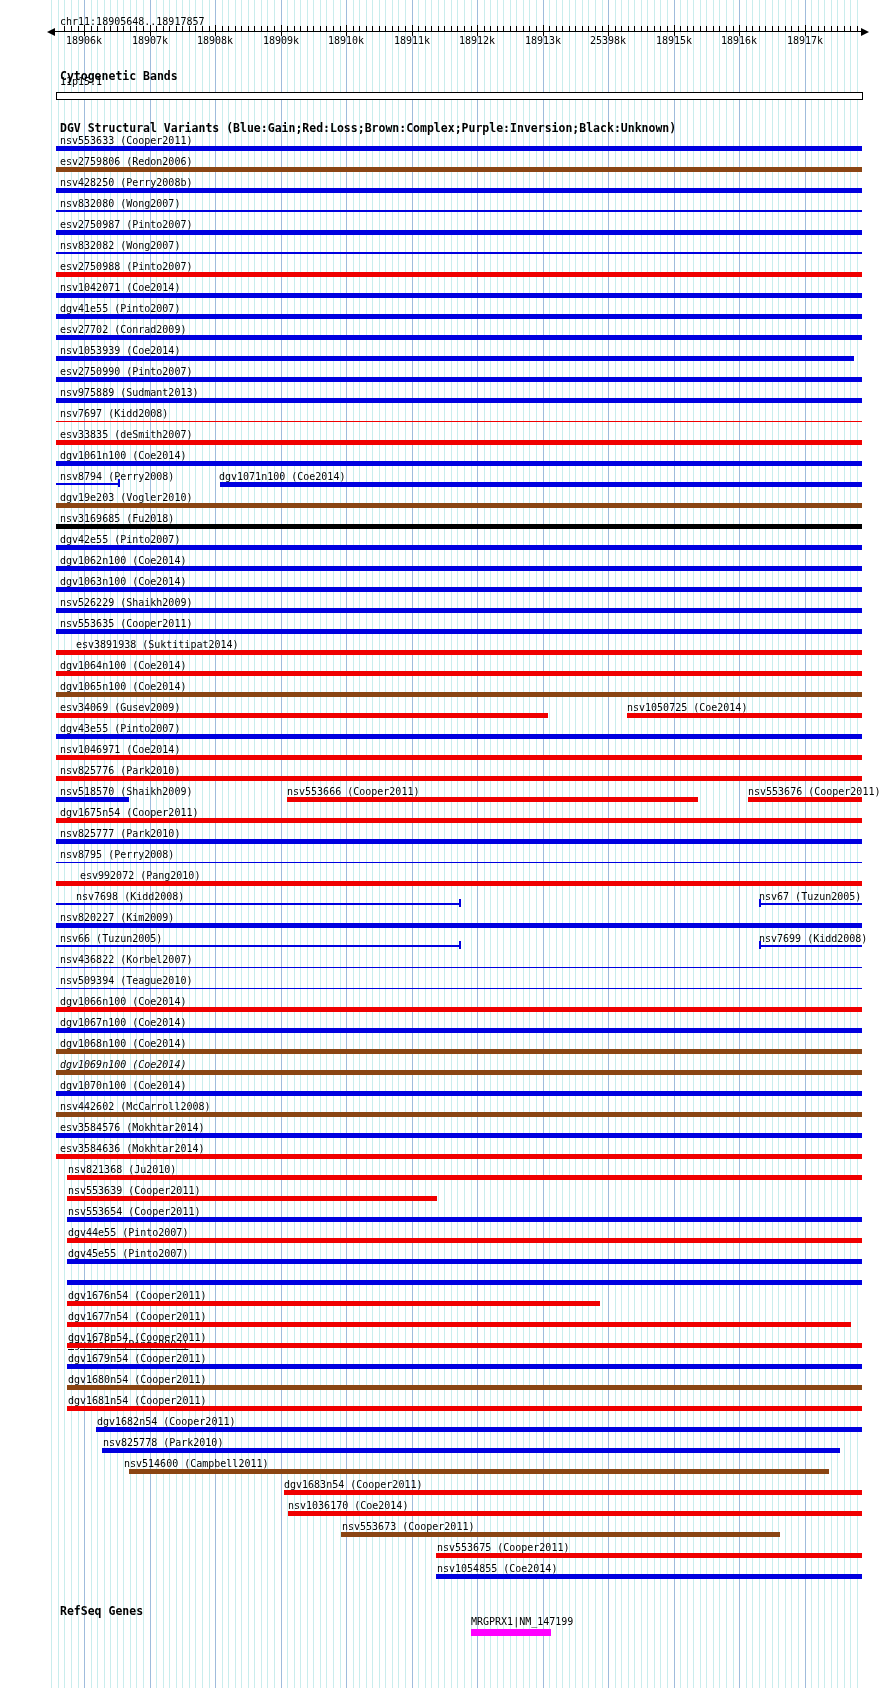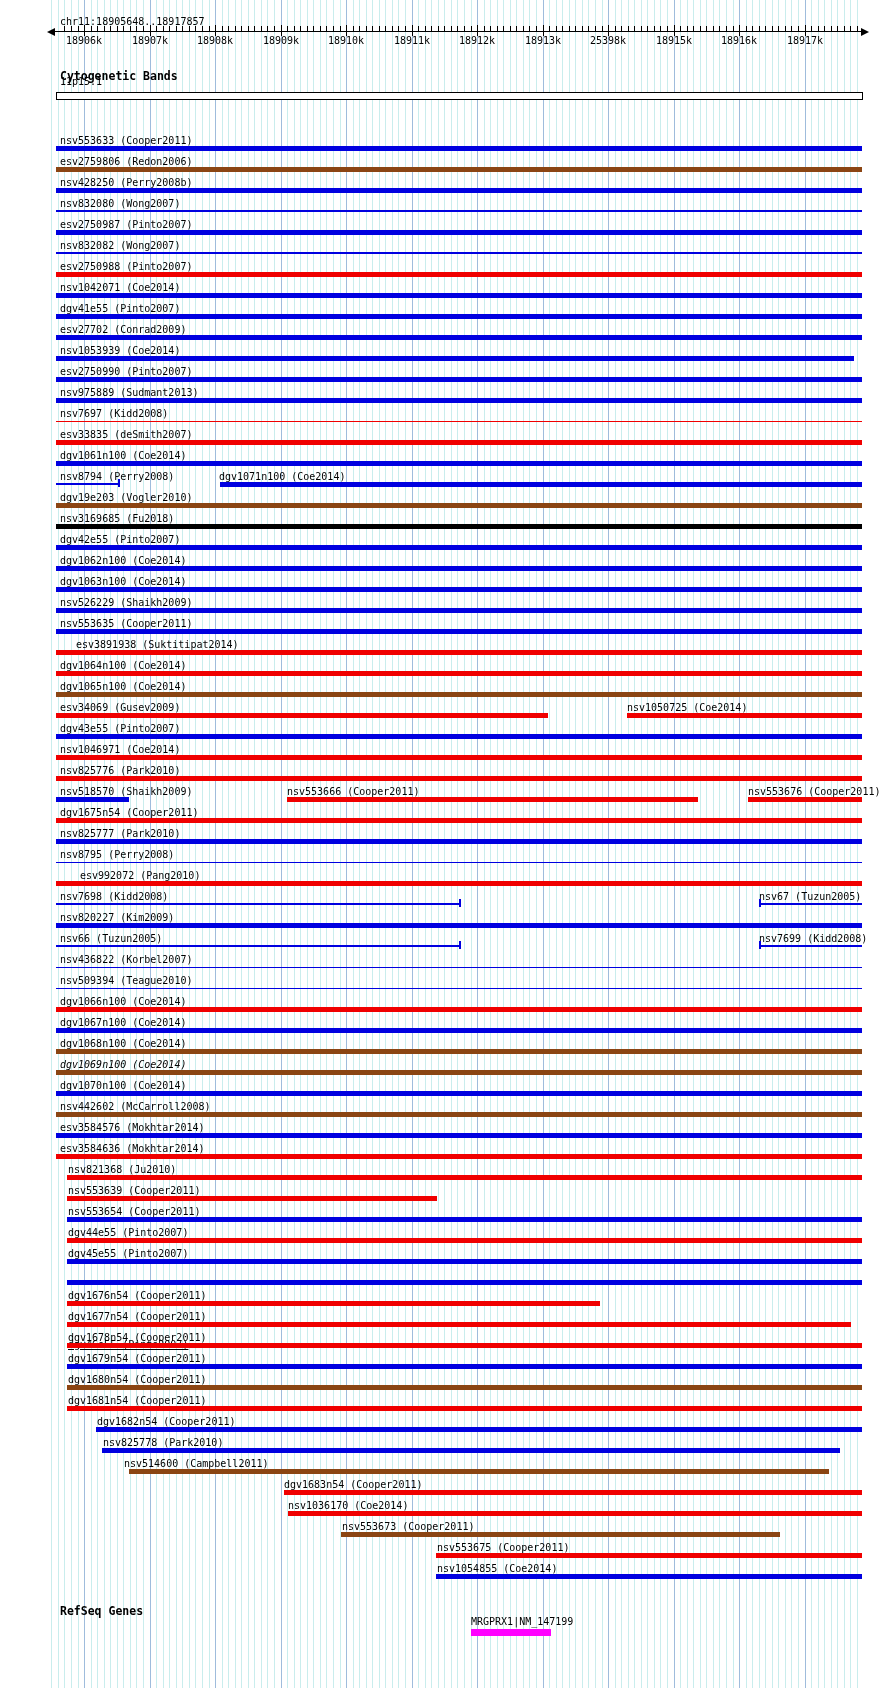--- a/index.html
+++ b/index.html
@@ -291,20 +291,21 @@
       <div class="txt tick-label" style="left: 586px; top: 35px;">25398k</div>
       <div class="txt tick-label" style="left: 652px; top: 35px;">18915k</div>
       <div class="txt tick-label" style="left: 717px; top: 35px;">18916k</div>
       <div class="txt tick-label" style="left: 783px; top: 35px;">18917k</div>
     </div>
 
   <div class="txt hdr" style="left:60px;top:70px;">Cytogenetic Bands</div>
   <div class="txt" style="left:60px;top:76px;">11p15.1</div>
   <div class="band-rect" style="left:56px;top:92px;width:807px;height:8px;"></div>
 
+  <div class="txt hdr" style="left:60px;top:122px;">DGV Structural Variants (Blue:Gain;Red:Loss;Brown:Complex;Purple:Inversion;Black:Unknown)</div>
 
   <div id="variant-rows">
       <div class="">
         <div class="txt" style="left: 60px; top: 135px; line-height: 11px;">nsv553633 (Cooper2011)</div>
         <div class="bar" style="left: 56px; top: 146px; width: 806px; height: 5px; background: rgb(0, 0, 224);"></div>
       </div>
       <div class="">
         <div class="txt" style="left: 60px; top: 156px; line-height: 11px;">esv2759806 (Redon2006)</div>
         <div class="bar" style="left: 56px; top: 167px; width: 806px; height: 5px; background: rgb(139, 69, 19);"></div>
       </div>
@@ -447,21 +448,21 @@
       </div>
       <div class="">
         <div class="txt" style="left: 60px; top: 849px; line-height: 11px;">nsv8795 (Perry2008)</div>
         <div class="bar" style="left: 56px; top: 862px; width: 806px; height: 1px; background: rgb(0, 0, 224);"></div>
       </div>
       <div class="">
         <div class="txt" style="left: 60px; top: 870px; line-height: 11px; margin-left: 20px;">esv992072 (Pang2010)</div>
         <div class="bar" style="left: 56px; top: 881px; width: 806px; height: 5px; background: rgb(240, 0, 0);"></div>
       </div>
       <div class="">
-        <div class="txt" style="left: 60px; top: 891px; line-height: 11px;">nsv7698 (Kidd2008)</div>
+        <div class="txt" style="left: 60px; top: 891px; line-height: 11px; padding-left: 16px;">nsv7698 (Kidd2008)</div>
         <div class="bar" style="left: 56px; top: 903px; width: 405px; height: 2px; background: rgb(0, 0, 224);"></div>
         <div class="bar-tick" style="left: 459px; top: 899px; height: 8px; background: rgb(0, 0, 224);"></div>
         <div class="txt" style="left: 759px; top: 891px; line-height: 11px;">nsv67 (Tuzun2005)</div>
         <div class="bar" style="left: 759px; top: 903px; width: 103px; height: 2px; background: rgb(0, 0, 224);"></div>
         <div class="bar-tick" style="left: 759px; top: 899px; height: 8px; background: rgb(0, 0, 224);"></div>
       </div>
       <div class="">
         <div class="txt" style="left: 60px; top: 912px; line-height: 11px;">nsv820227 (Kim2009)</div>
         <div class="bar" style="left: 56px; top: 923px; width: 806px; height: 5px; background: rgb(0, 0, 224);"></div>
       </div>

